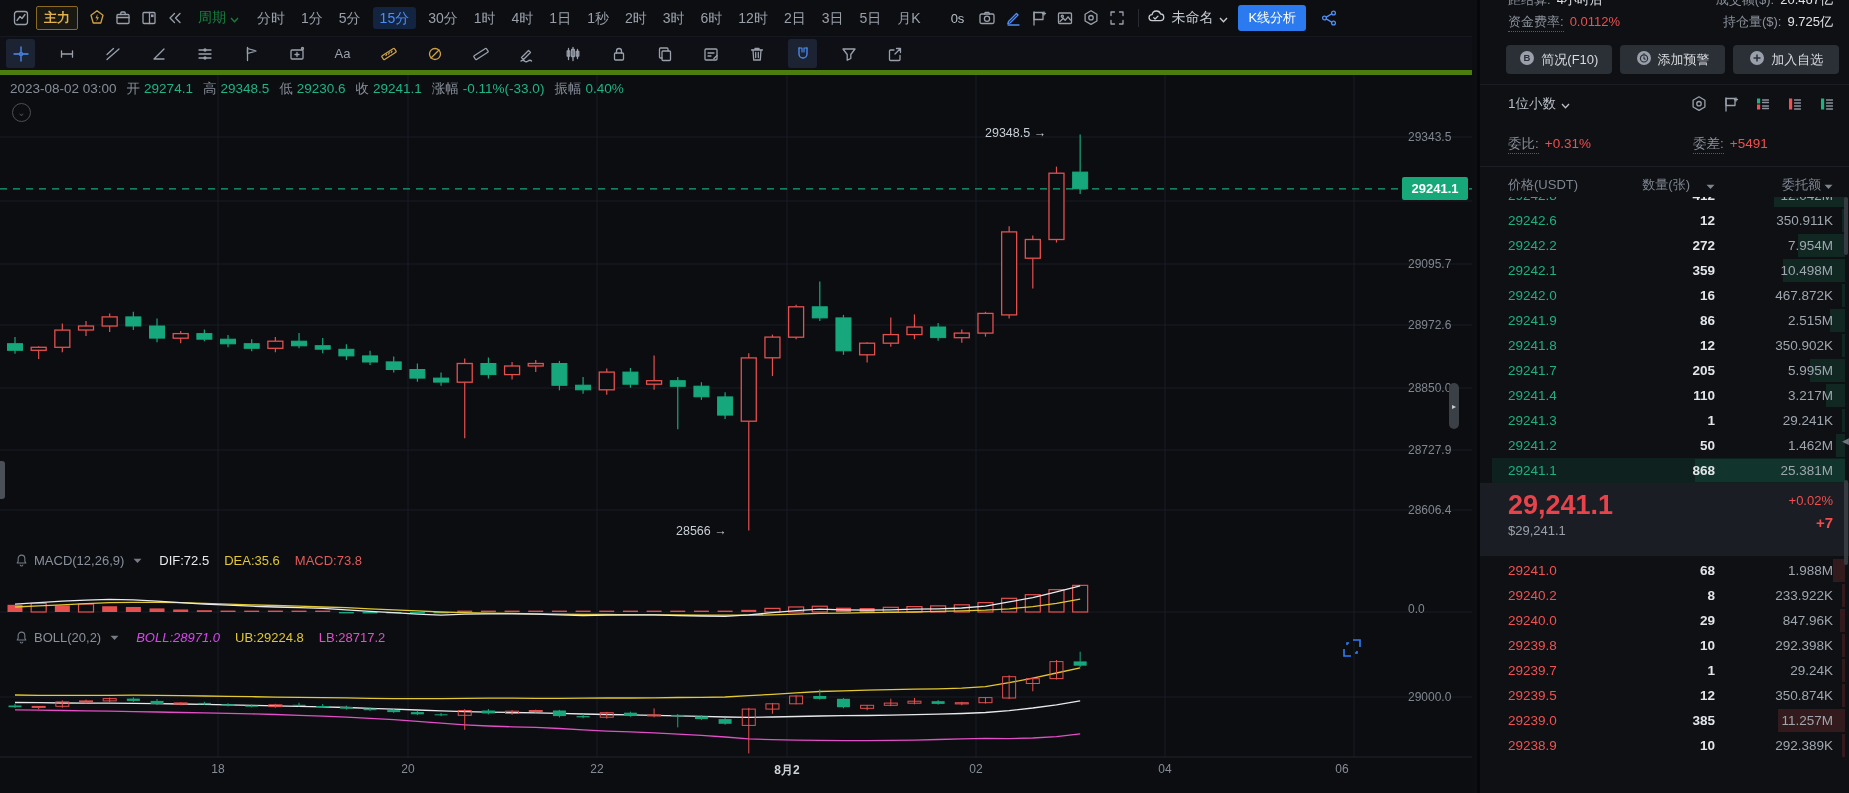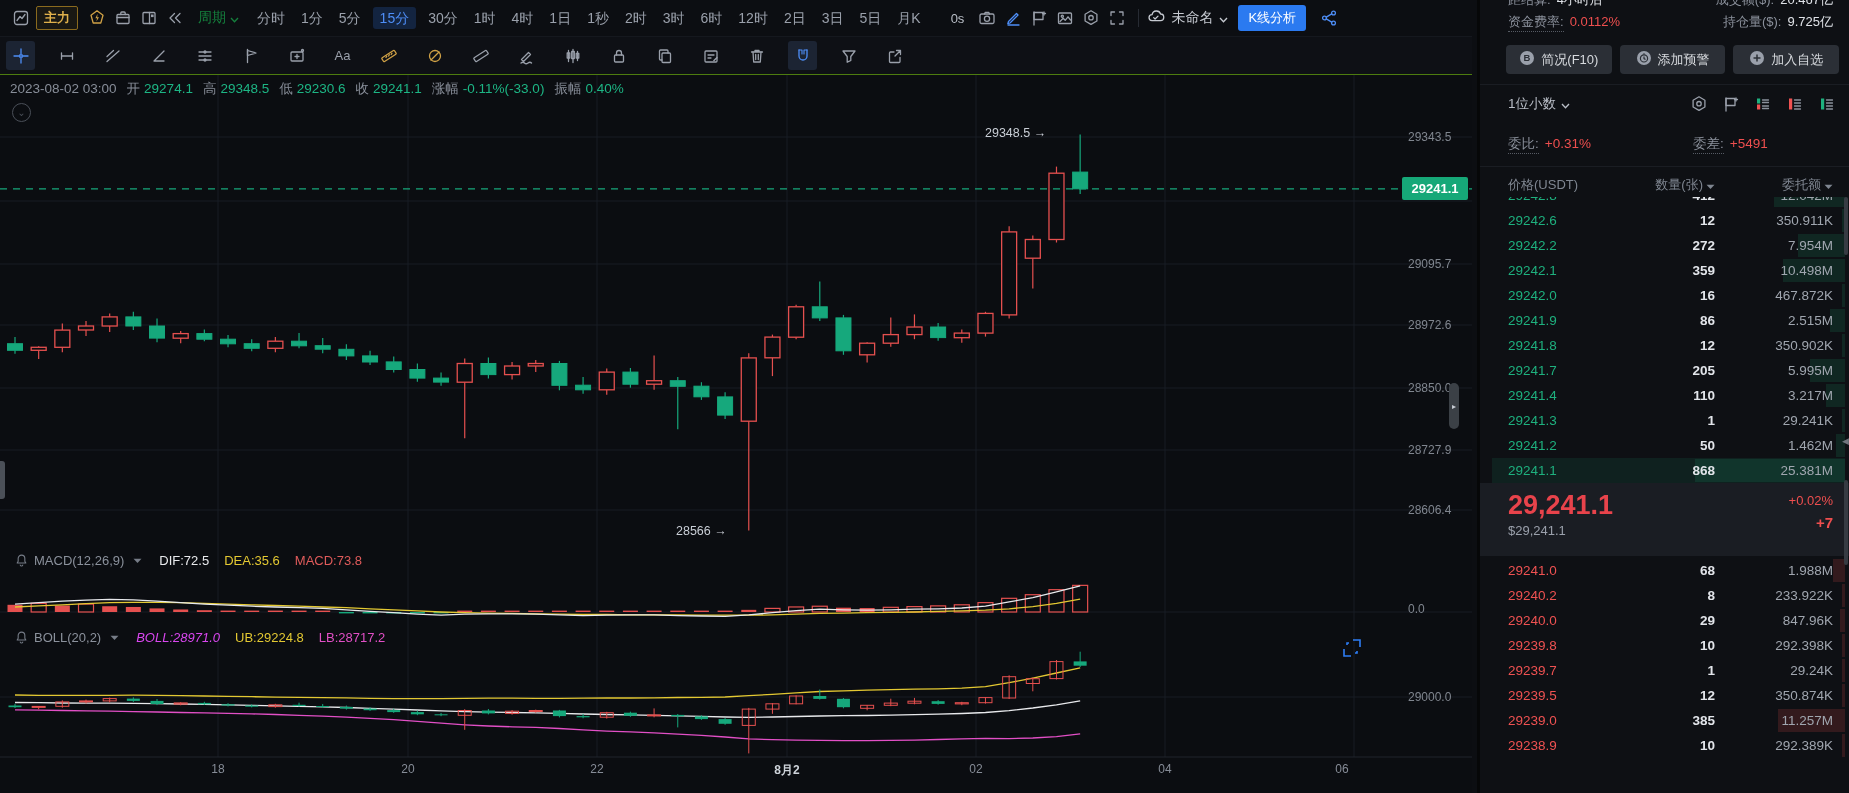--- a/index.html
+++ b/index.html
@@ -15,21 +15,21 @@
               padding:2px 7px;border-radius:2px;margin:0 6px 0 2px;cursor:pointer;}
   .tf{font-size:14px;color:#9aa0ab;margin:0 8px;cursor:pointer;flex:0 0 auto;}
   .tf.active{color:#4e8ef7;background:#132440;border-radius:3px;padding:3px 7px;margin:0 4px;}
   .period{font-size:14px;color:#15803d;margin:0 10px 0 10px;cursor:pointer;display:inline-flex;align-items:center;gap:4px;}
   .countdown{font-size:13px;color:#b9bec7;margin:0 10px 0 22px;}
   .tb-divider{width:1px;height:18px;background:#272b33;margin:0 8px;}
   .layoutname{display:inline-flex;align-items:center;gap:6px;color:#c6cad1;font-size:14px;cursor:pointer;margin-right:10px;}
   .kline-btn{background:#2b7af0;color:#fff;font-size:13px;padding:4px 10px;border-radius:3px;cursor:pointer;margin-right:10px;}
   
   .drawbar{position:absolute;left:0;top:37px;width:1472px;height:38px;display:flex;align-items:center;
-           background:#0e1015;border-bottom:1px solid #4d7c0f;padding:0 6px;gap:17px;}
+           background:#0e1015;border-bottom:5px solid #4d7c0f;padding:0 6px;gap:17px;}
   .dw{width:29px;height:29px;display:flex;align-items:center;justify-content:center;border-radius:3px;color:#9aa0ab;cursor:pointer;position:relative;}
   .dw.active{background:#1c2433;color:#4e8ef7;}
   .dw.gold{color:#cfa146;}
   .dw.blue{color:#4e8ef7;}
   
   #chart-wrap{position:absolute;left:0;top:75px;width:1472px;height:718px;background:#0b0d11;}
   #chart-svg{position:absolute;left:0;top:0;}
   .ohlc{position:absolute;left:10px;top:5px;font-size:13.5px;color:#878d98;white-space:nowrap;}
   .ohlc b{font-weight:normal;color:#1db584;margin-right:10px;}
   .ohlc .lb{margin-right:4px;}
@@ -67,21 +67,21 @@
          gap:6px;color:#d7dade;font-size:13px;cursor:pointer;white-space:nowrap;}
   .p-div{position:absolute;left:0;right:0;height:1px;background:#1a1d23;}
   .dec-row{position:absolute;left:28px;right:12px;top:94px;display:flex;align-items:center;}
   .dec-sel{color:#b9bec7;font-size:13.5px;display:inline-flex;align-items:center;gap:5px;cursor:pointer;}
   .dec-icons{margin-left:auto;display:flex;gap:12px;align-items:center;}
   .dec-icons .tb-ico{width:20px;height:20px;}
   .ratio-row{position:absolute;left:28px;right:16px;top:135px;font-size:13.5px;color:#8b919c;}
   .ratio-row .rv{color:#ef4f4f;margin-left:6px;}
   .ratio-row .half2{position:absolute;left:185px;top:0;}
   .bk-head{position:absolute;left:28px;right:16px;top:173px;display:flex;align-items:center;font-size:13px;color:#7f8691;height:24px;}
-  .bk-head .h-qty{flex:1;text-align:right;display:inline-flex;justify-content:flex-end;align-items:center;gap:3px;}
+  .bk-head .h-qty{flex:1;text-align:right;display:inline-flex;justify-content:flex-end;align-items:center;gap:16px;}
   .bk-head .h-amt{width:118px;text-align:right;display:inline-flex;justify-content:flex-end;align-items:center;gap:3px;}
   .bk-head .h-price{width:105px;}
   .book{position:absolute;left:12px;right:4px;overflow:hidden;}
   .brow{position:relative;display:flex;align-items:center;height:25px;padding:0 12px 0 16px;font-size:13.5px;cursor:pointer;}
   .brow .bp{width:105px;z-index:1;}
   .brow .bq{flex:1;text-align:right;color:#e2e5ea;font-weight:600;z-index:1;}
   .brow .ba{width:118px;text-align:right;color:#a0a6af;z-index:1;}
   .brow .depth{position:absolute;right:0;top:1px;bottom:1px;z-index:0;}
   .brow.ask .bp{color:#1eb07e;}
   .brow.ask .depth{background:rgba(30,160,110,.16);}

